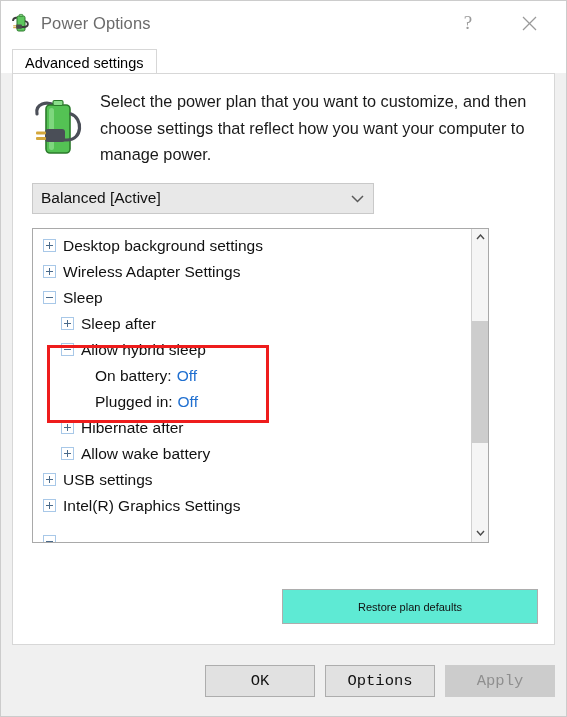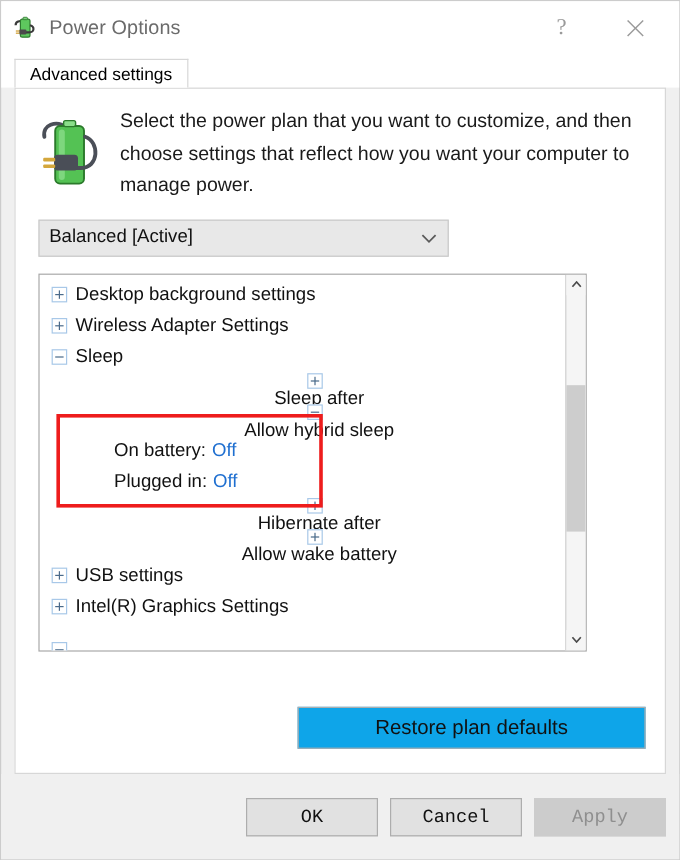--- a/index.html
+++ b/index.html
@@ -175,21 +175,21 @@
   .tree-row {
     height: 26px;
     display: flex;
     align-items: center;
     font-size: 15.5px;
     color: #111111;
     font-family: "Liberation Sans", sans-serif;
     white-space: nowrap;
   }
   .lvl0 { padding-left: 10px; }
-  .lvl1 { padding-left: 28px; flex-direction: column; }
+  .lvl1 { padding-left: 28px; }
   .lvl2 { padding-left: 62px; }
 
   .expander {
     width: 13px;
     height: 13px;
     border: 1px solid #a8c8e8;
     background: #ffffff;
     box-sizing: border-box;
     position: relative;
     margin-right: 7px;
@@ -263,26 +263,26 @@
     background: #cdcdcd;
   }
 
   
   #restore-wrap {
     position: absolute;
     right: 16px;
     bottom: 20px;
   }
   #restore-btn {
-    width: 290px;
+    width: 256px;
     height: 35px;
-    background: #0ea5e9;
+    background: #5eead4;
     border: 1px solid #adadad;
     box-sizing: border-box;
-    font-size: 17px;
+    font-size: 11px;
     color: #111111;
     font-family: "Liberation Sans", sans-serif;
     display: flex;
     align-items: center;
     justify-content: center;
   }
 
   
   #footer {
     flex: 1 1 auto;
@@ -454,17 +454,17 @@
       </div>
     </div>
 
     <div id="restore-wrap">
       <div id="restore-btn">Restore plan defaults</div>
     </div>
   </div>
 
   <div id="footer">
     <div class="footer-btn">OK</div>
-    <div class="footer-btn">Cancel</div>
+    <div class="footer-btn">Options</div>
     <div class="footer-btn disabled">Apply</div>
   </div>
 
 </div>
 
 </body></html>

